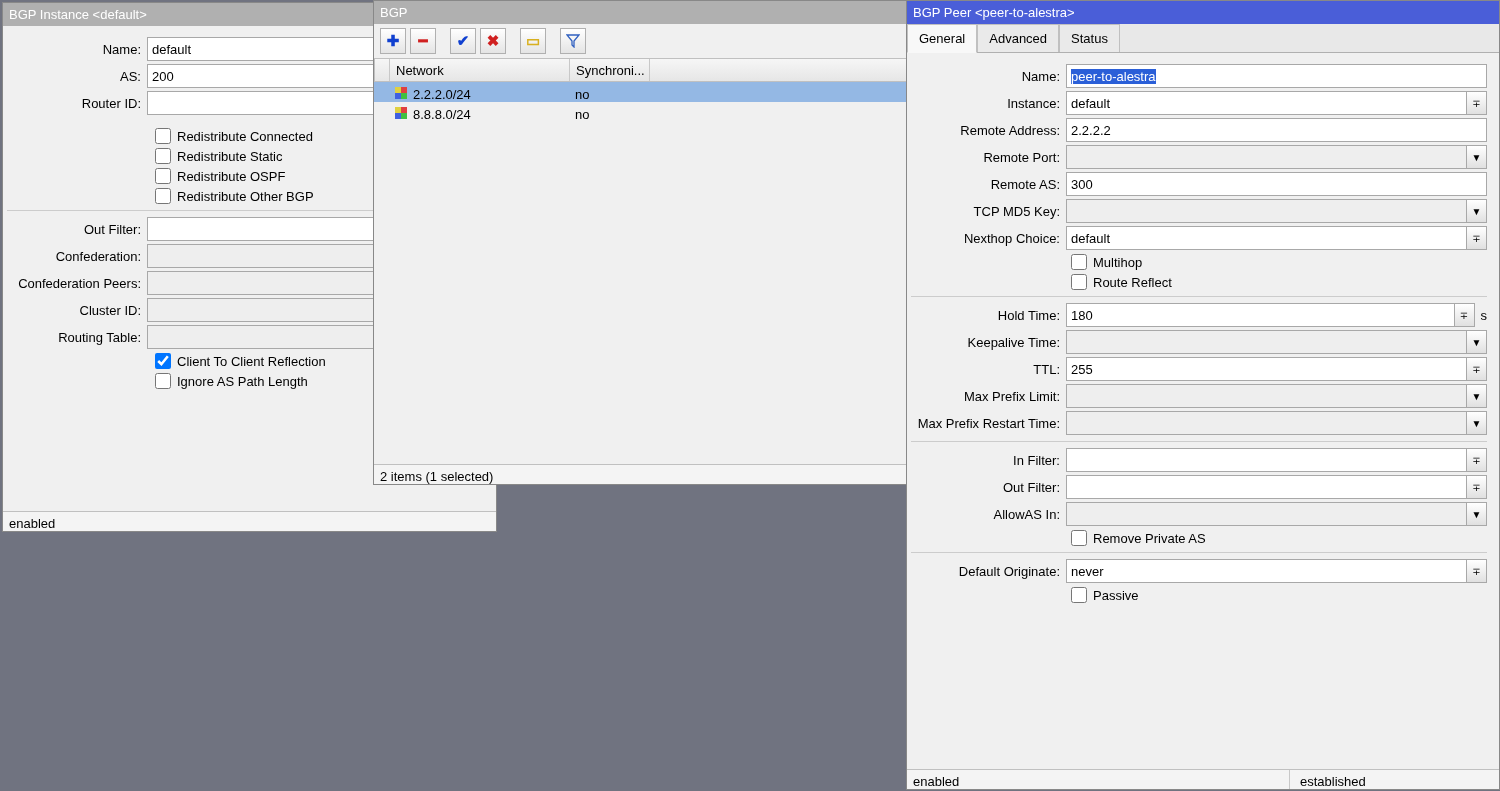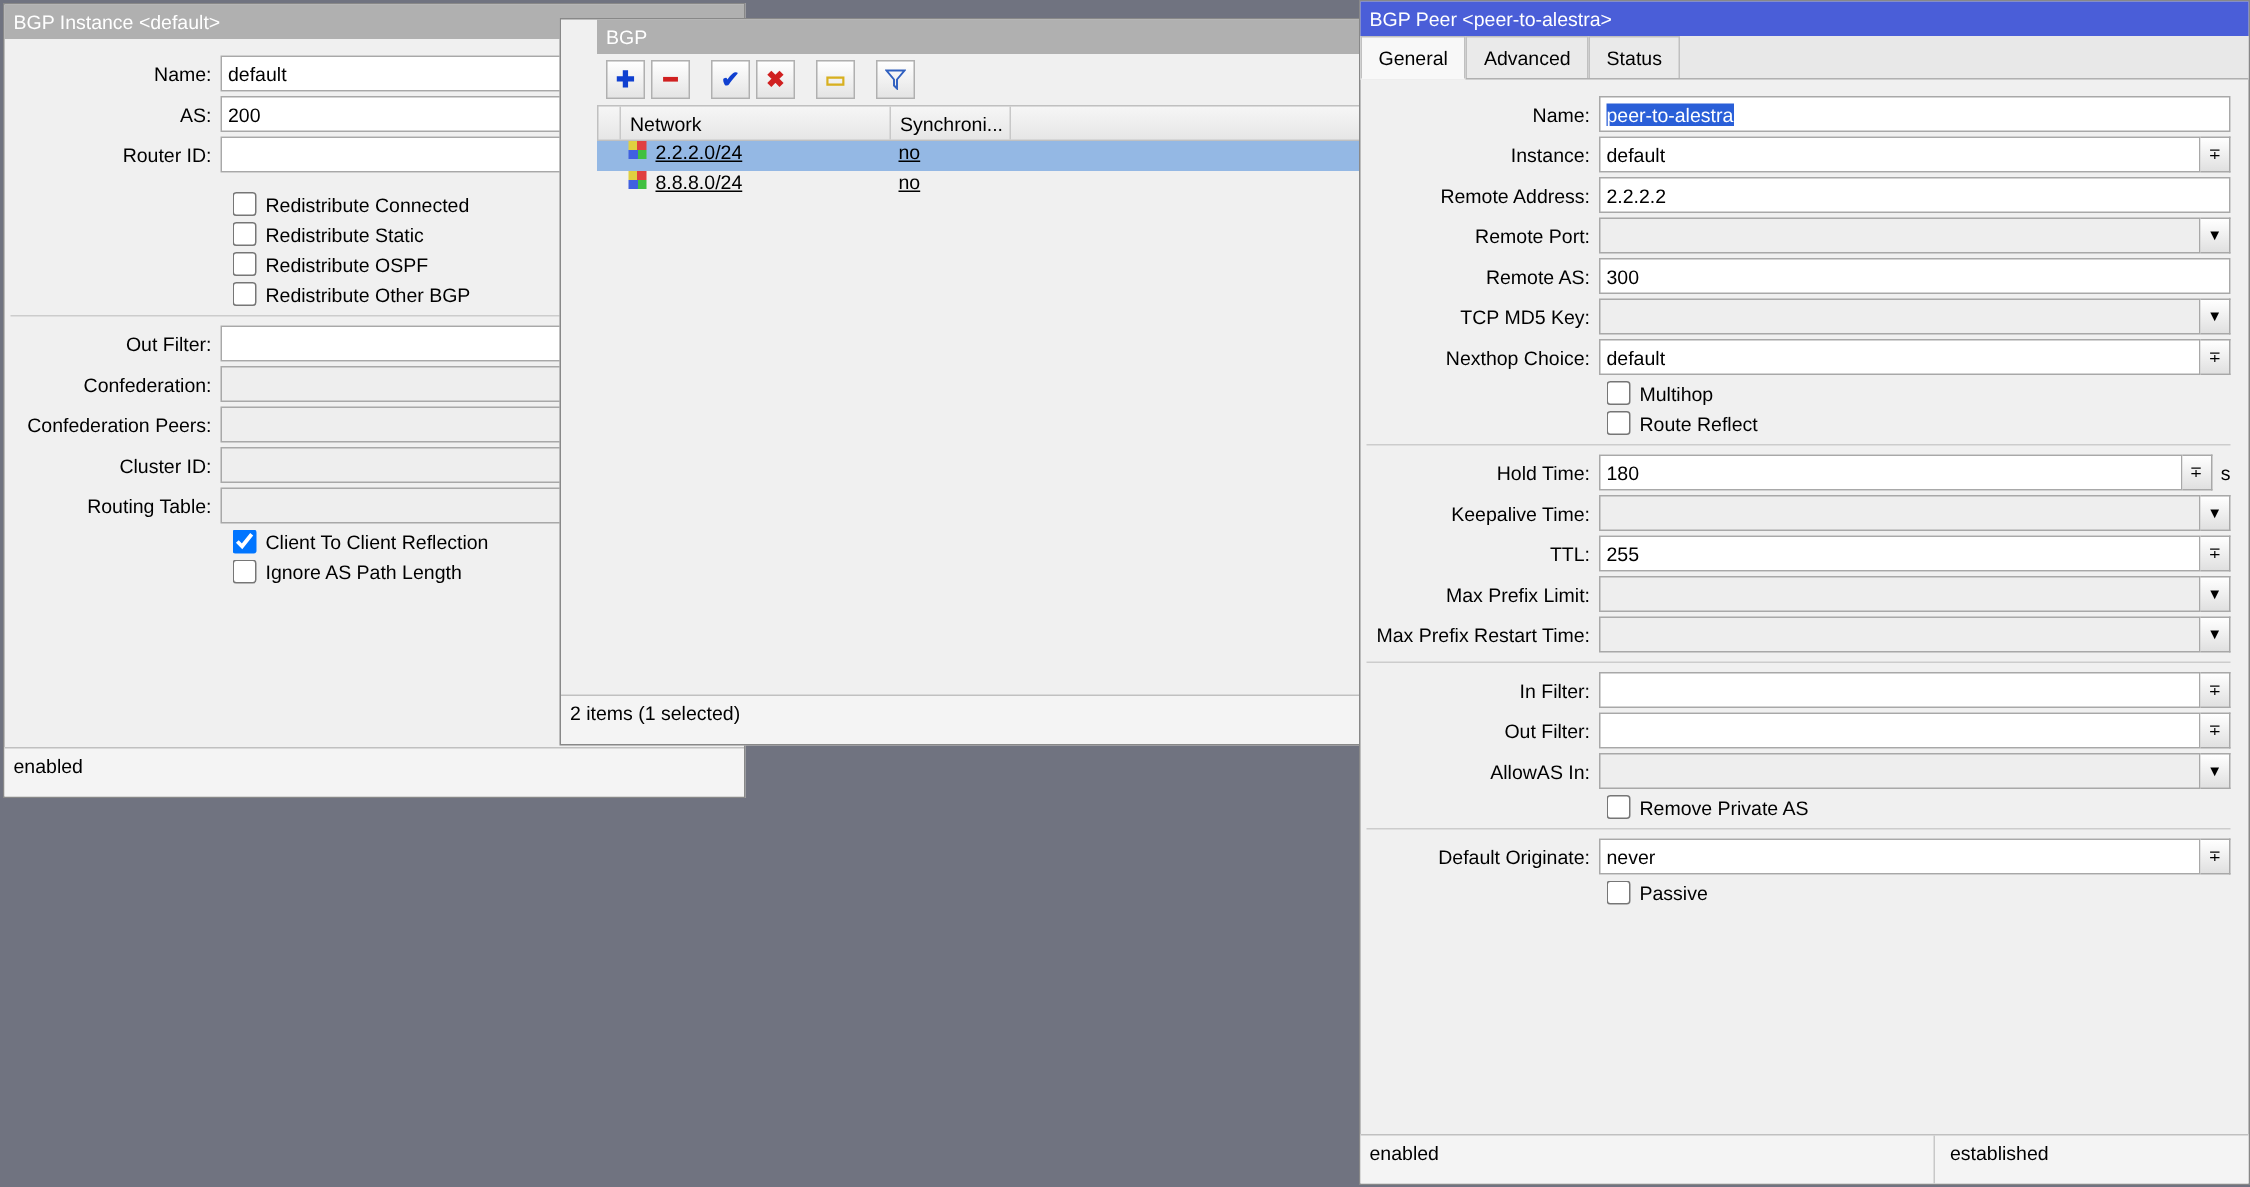--- a/index.html
+++ b/index.html
@@ -13,26 +13,26 @@
 .toolbar { padding: 4px 6px; display: flex; gap: 4px; align-items: center; }
 .toolbtn { width: 26px; height: 26px; border: 1px solid #b0b0b0; background: linear-gradient(#fff,#e4e4e4); display: flex; align-items:center; justify-content:center; font-weight: bold; font-size: 15px; }
 .formrow { display: flex; align-items: center; margin: 3px 0; }
 .formrow label { width: 140px; text-align: right; padding-right: 6px; }
 .formrow .field { flex: 1; display: flex; align-items: center; }
 .textinput { flex: 1; height: 24px; border: 1px solid #a8a8a8; padding: 0 4px; background: #fff; }
 .textinput.disabled { background: #eee; }
 .ddbtn { width: 20px; height: 24px; border: 1px solid #a8a8a8; border-left: none; background: linear-gradient(#fff,#e0e0e0); display:flex; align-items:center; justify-content:center; font-size: 10px; }
 .checkbox { display: flex; align-items: center; gap: 6px; padding-left: 148px; margin: 4px 0; }
 .checkbox input { width: 16px; height: 16px; margin: 0; }
-.statusbar { position: absolute; bottom: 0; left: 0; right: 0; height: 33px; line-height: 23px; border-top: 1px solid #c0c0c0; background: #f4f4f4; padding: 0 6px; font-size: 13px; display:flex; }
+.statusbar { position: absolute; bottom: 0; left: 0; right: 0; height: 20px; line-height: 23px; border-top: 1px solid #c0c0c0; background: #f4f4f4; padding: 0 6px; font-size: 13px; display:flex; }
 .statusbar .cell { border-right: 1px solid #c8c8c8; padding-right: 10px; margin-right: 10px; flex:1; }
 .statusbar .cell:last-child { border-right: none; margin-right:0; }
 .tablehead { display: flex; background: linear-gradient(#f6f6f6,#e6e6e6); border: 1px solid #c0c0c0; height: 24px; align-items: center; }
 .tablehead .col { padding: 0 6px; border-right: 1px solid #c8c8c8; height: 100%; display:flex; align-items:center; }
-.tablerow { display: flex; height: 20px; align-items: flex-start; text-decoration: underline; }
+.tablerow { display: flex; height: 20px; align-items: flex-end; }
 .tablerow.selected { background: #94b8e4; }
 .tablerow .col { padding: 0 6px; }
 .icon-square { display:inline-block; width:12px; height:12px; margin-right:6px; background: conic-gradient(#e04040 0 25%, #40c040 25% 50%, #4060e0 50% 75%, #e0d040 75% 100%); }
 hr.sep { border:none; border-top:1px solid #cccccc; margin:6px 0; }
 .form-area { padding: 8px 12px 8px 4px; }
 .peer-form label { width: 155px; }
 .peer-check { padding-left: 160px; }
 .sel { background:#2a5fd8; color:#fff; }
 </style>
 </head>
@@ -120,21 +120,21 @@
     <div class="checkbox">
         <input type="checkbox" style="">
         <span>Ignore AS Path Length</span>
       </div>
   </div>
   <div class="statusbar">
       <div class="cell">enabled</div>
     </div>
 </div>
 
-<div class="window" style="left:373px; top:12px; width:535px; height:485px;padding-left:24px;">
+<div class="window" style="left:373px; top:0; width:535px; height:485px;">
   <div class="titlebar">BGP</div>
   <div class="toolbar">
     <div class="toolbtn" style="color:#1040d0;">✚</div>
     <div class="toolbtn" style="color:#d02020;">━</div>
     <div style="width:6px;"></div>
     <div class="toolbtn" style="color:#1040d0;">✔</div>
     <div class="toolbtn" style="color:#d02020;">✖</div>
     <div style="width:6px;"></div>
     <div class="toolbtn" style="color:#d8b020;">▭</div>
     <div style="width:6px;"></div>

